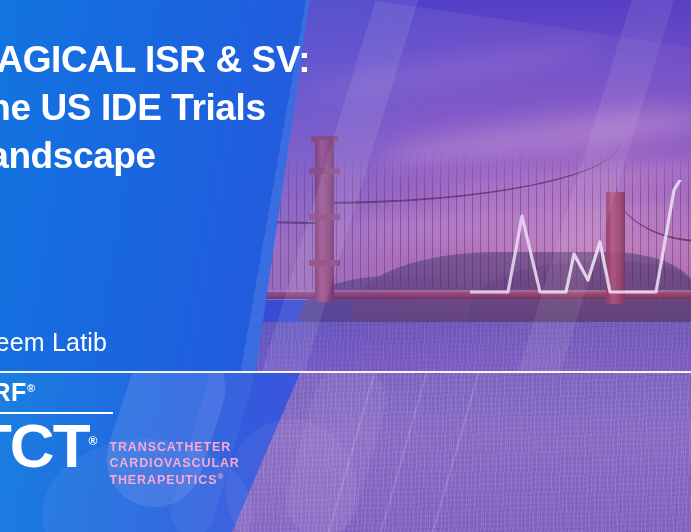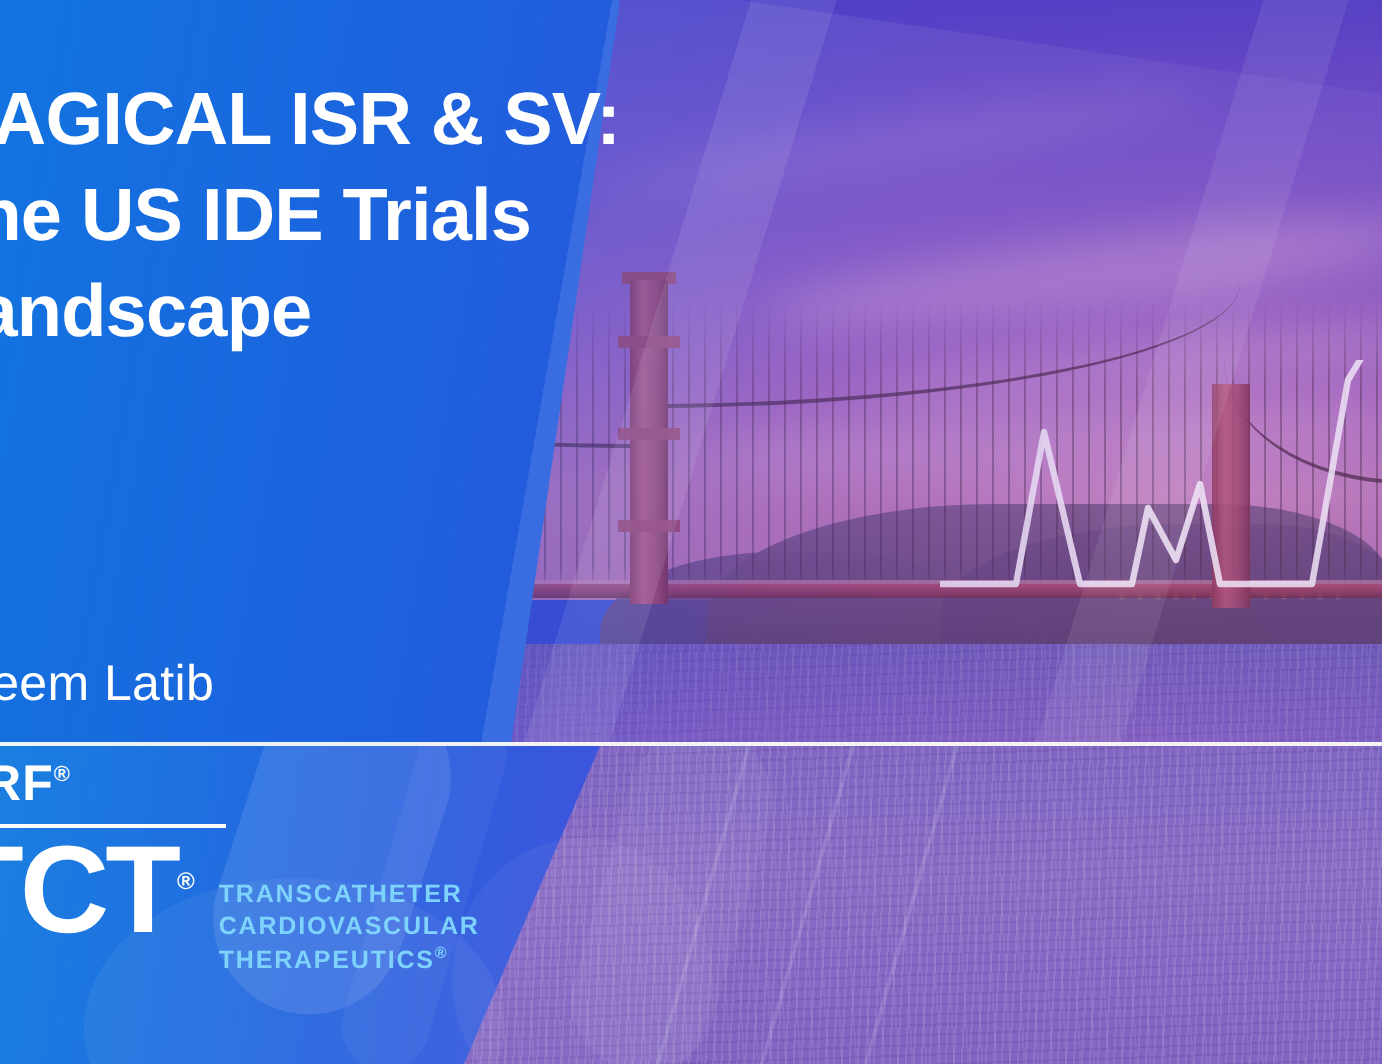--- a/index.html
+++ b/index.html
@@ -282,21 +282,21 @@
   .tct {
     color: #ffffff;
     font-size: 62px;
     font-weight: bold;
     letter-spacing: -2px;
     line-height: .95;
     position: relative;
   }
   .tct .reg { font-size: 12px; vertical-align: super; font-weight: bold; letter-spacing: 0; }
   .tct-sub {
-    color: #7dd3fc;
+    color: #f9a8d4;
     font-size: 12.5px;
     font-weight: bold;
     line-height: 1.30;
     letter-spacing: .9px;
     margin-left: 12px;
     margin-top: 22px;
     white-space: pre-line;
   }
   .tct-sub .reg { font-size: 8px; vertical-align: super; }
 </style>

